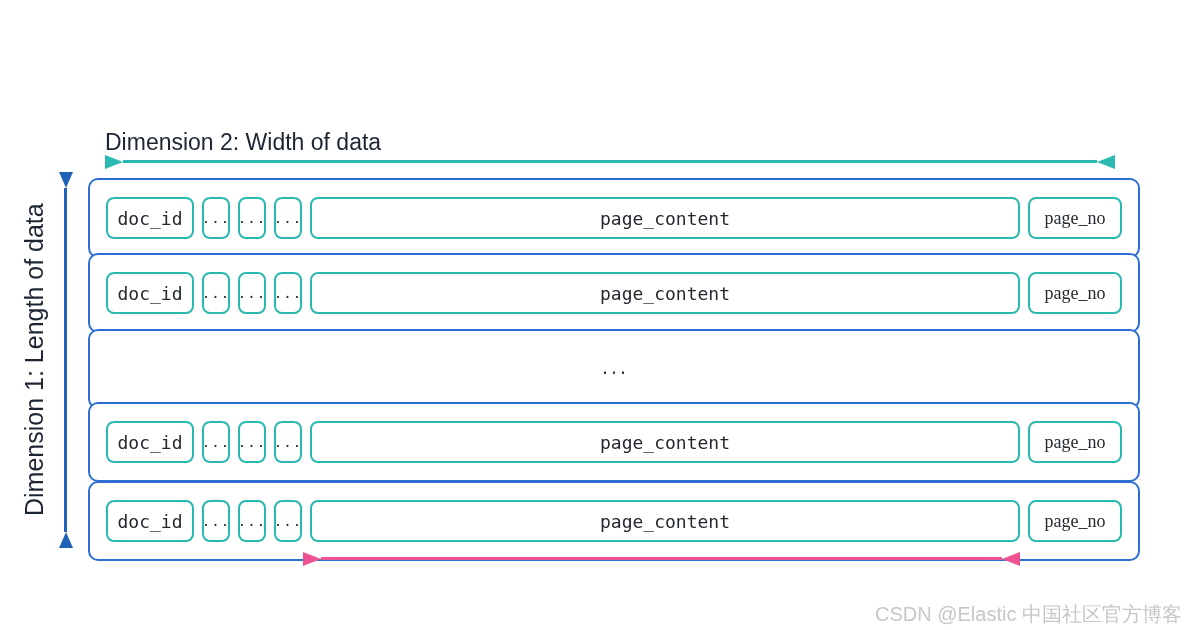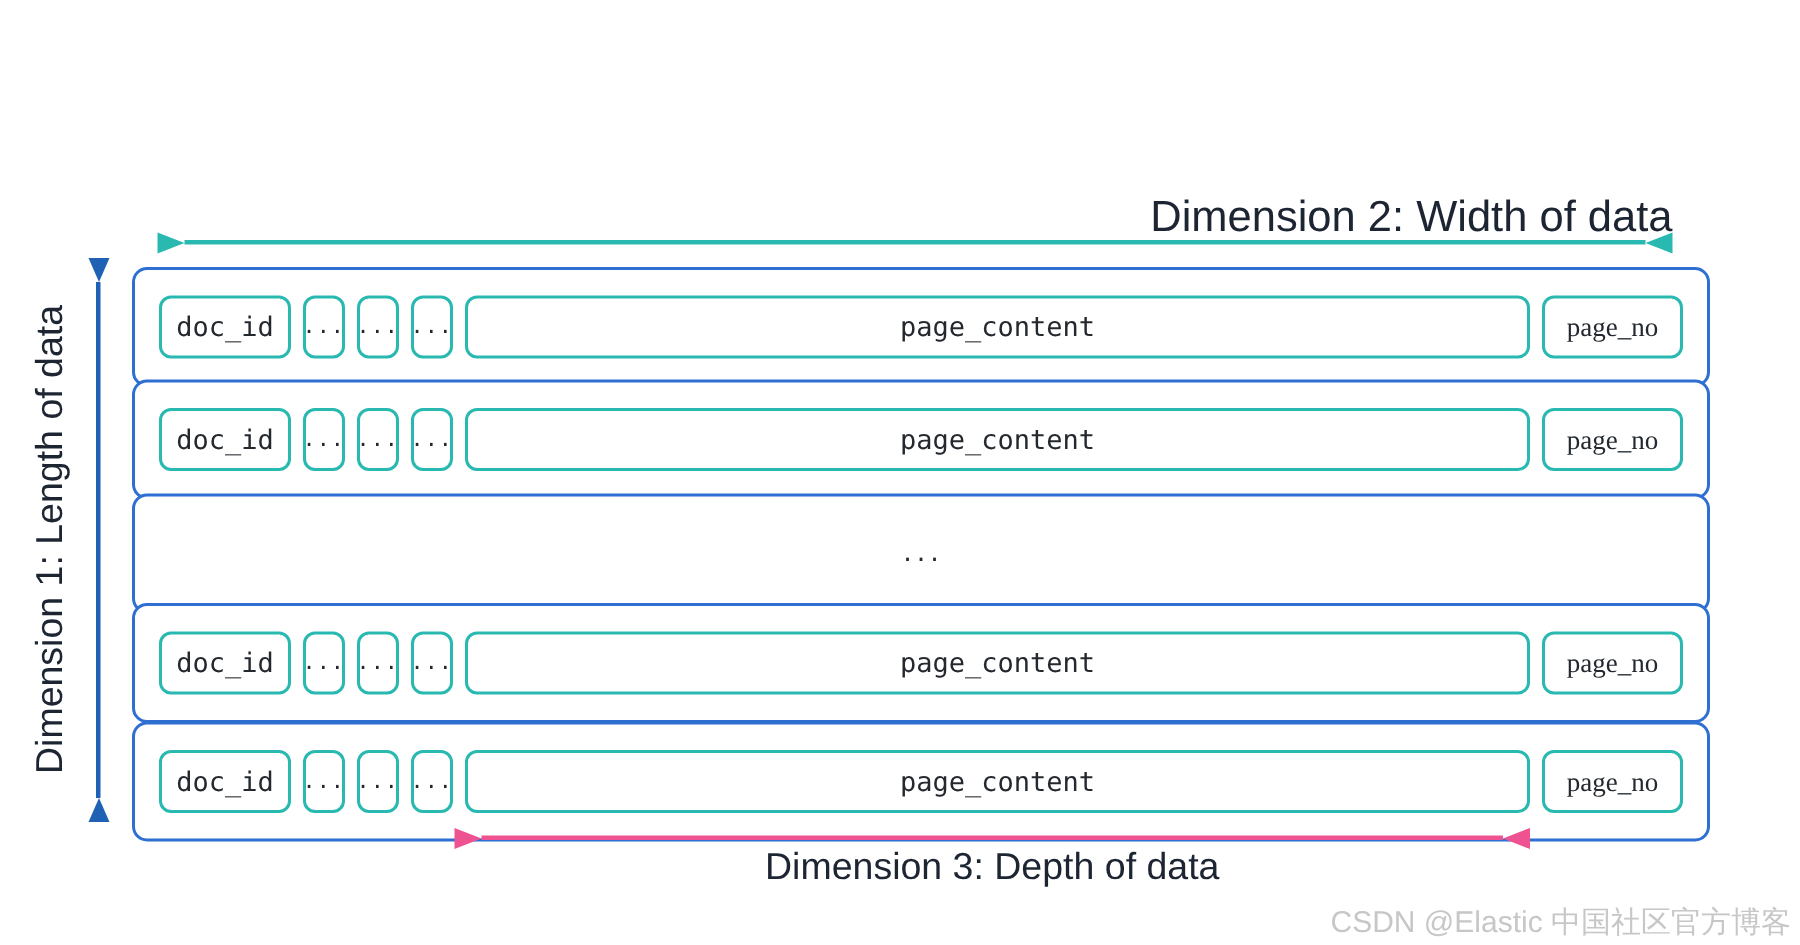--- a/index.html
+++ b/index.html
@@ -21,22 +21,22 @@
     font-size: 45px;
     font-weight: 700;
     letter-spacing: -1.5px;
     color: var(--text_dark, #1d2533);
   }
 
   
   .dim2-label {
     position: absolute;
     top: 129px; left: 105px; width: 1010px;
-    text-align: right;
-    font-size: 29px;
+    text-align: left;
+    font-size: 23px;
     color: var(--text_dark, #1d2533);
   }
   .dim2-arrow {
     position: absolute;
     top: 154px; left: 105px; width: 1010px; height: 15px;
     display: flex; align-items: center;
   }
 
   
   .dim3-arrow {
@@ -120,21 +120,21 @@
   .cell-page-no { width: 94px; font-family: Liberation Serif, serif; }
   .row-ellipsis-text {
     font-family: "DejaVu Sans Mono", "Liberation Mono", monospace;
     font-size: 15px;
     color: #24292f;
   }
 
   
   .watermark {
     position: absolute;
-    right: 6px; top: 601px;
+    right: 18px; top: 601px;
     font-size: 20px;
     color: var(--watermark_gray, #c7c7c7);
     white-space: nowrap;
   }
 </style>
 </head>
 <body>
 
 <div class="canvas">
 
@@ -191,17 +191,16 @@
     <div class="cell cell-dot">...</div>
     <div class="cell cell-page-content">page_content</div>
     <div class="cell cell-page-no">page_no</div>
   </div>
 
   <div class="dim3-arrow pink-arrow">
     <span class="tri-right"></span>
     <span class="h-line"></span>
     <span class="tri-left"></span>
   </div>
-  <div class="dim3-label">Dimension 3: Depth of data</div>
 
   <div class="watermark">CSDN @Elastic 中国社区官方博客</div>
 
 </div>
 
 </body></html>

